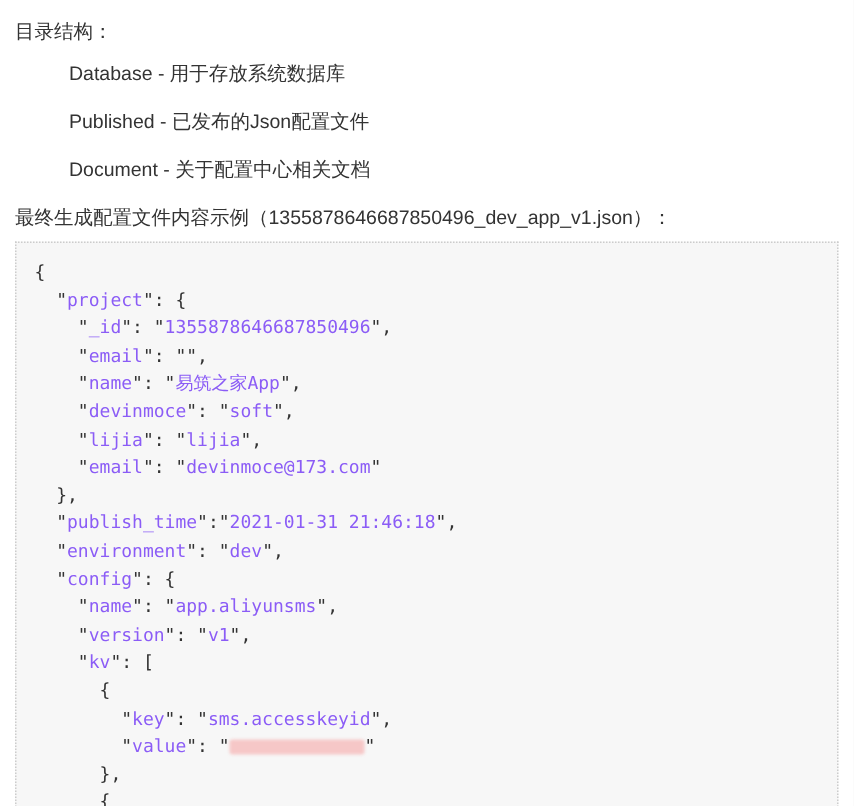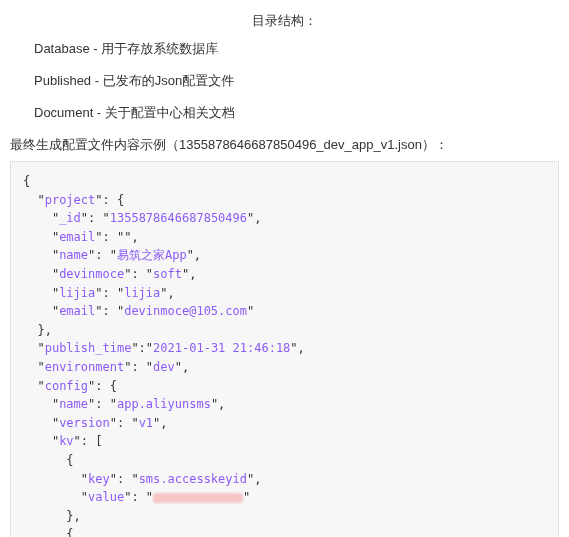--- a/index.html
+++ b/index.html
@@ -5,22 +5,22 @@
   body {
     margin: 0;
     padding: 8px 10px;
     font-family: "Microsoft YaHei", "PingFang SC", Arial, sans-serif;
     font-size: 13px;
     color: #333;
     background: #fff;
     width: 569px;
     box-sizing: border-box;
   }
-  .section-title { margin: 4px 0 10px 0; text-align: center; }
-  .dir-list { margin: 0 0 14px 24px; }
+  .section-title { margin: 4px 0 10px 0; }
+  .dir-list { margin: 0 0 14px 36px; }
   .dir-item { margin: 0 0 14px 0; }
   .example-line { margin: 4px 0 7px 0; }
   pre.code {
     background: #f7f7f7;
     border: 1px dotted #ccc;
     padding: 10px 12px;
     margin: 0;
     font-family: Consolas, Menlo, monospace;
     font-size: 12px;
     line-height: 1.55;
@@ -59,21 +59,21 @@
 
 <div class="example-line">最终生成配置文件内容示例（1355878646687850496_dev_app_v1.json）：</div>
 
 <pre class="code"><span class="p">{</span>
   <span class="p">"</span><span class="k">project</span><span class="p">": {</span>
     <span class="p">"</span><span class="k">_id</span><span class="p">": "</span><span class="s">1355878646687850496</span><span class="p">",</span>
     <span class="p">"</span><span class="k">email</span><span class="p">": "</span><span class="s"></span><span class="p">",</span>
     <span class="p">"</span><span class="k">name</span><span class="p">": "</span><span class="s">易筑之家App</span><span class="p">",</span>
     <span class="p">"</span><span class="k">devinmoce</span><span class="p">": "</span><span class="s">soft</span><span class="p">",</span>
     <span class="p">"</span><span class="k">lijia</span><span class="p">": "</span><span class="s">lijia</span><span class="p">",</span>
-    <span class="p">"</span><span class="k">email</span><span class="p">": "</span><span class="s">devinmoce@105.com</span><span class="p">"</span>
+    <span class="p">"</span><span class="k">email</span><span class="p">": "</span><span class="s">devinmoce@173.com</span><span class="p">"</span>
   <span class="p">},</span>
   <span class="p">"</span><span class="k">publish_time</span><span class="p">":"</span><span class="s">2021-01-31 21:46:18</span><span class="p">",</span>
   <span class="p">"</span><span class="k">environment</span><span class="p">": "</span><span class="s">dev</span><span class="p">",</span>
   <span class="p">"</span><span class="k">config</span><span class="p">": {</span>
     <span class="p">"</span><span class="k">name</span><span class="p">": "</span><span class="s">app.aliyunsms</span><span class="p">",</span>
     <span class="p">"</span><span class="k">version</span><span class="p">": "</span><span class="s">v1</span><span class="p">",</span>
     <span class="p">"</span><span class="k">kv</span><span class="p">": [</span>
       <span class="p">{</span>
         <span class="p">"</span><span class="k">key</span><span class="p">": "</span><span class="s">sms.accesskeyid</span><span class="p">",</span>
         <span class="p">"</span><span class="k">value</span><span class="p">": "</span><span class="redact" style="width:90px"></span><span class="p">"</span>

